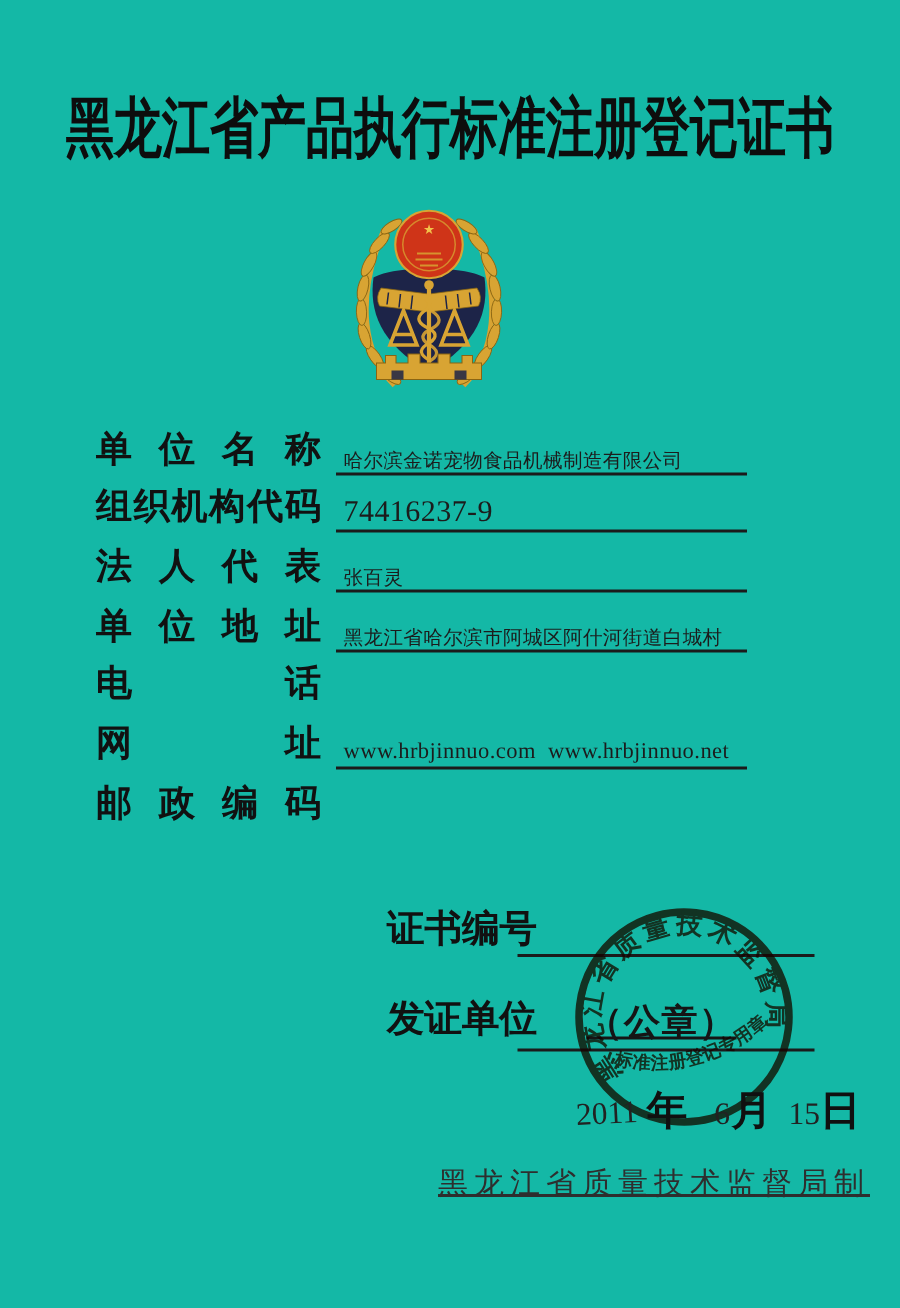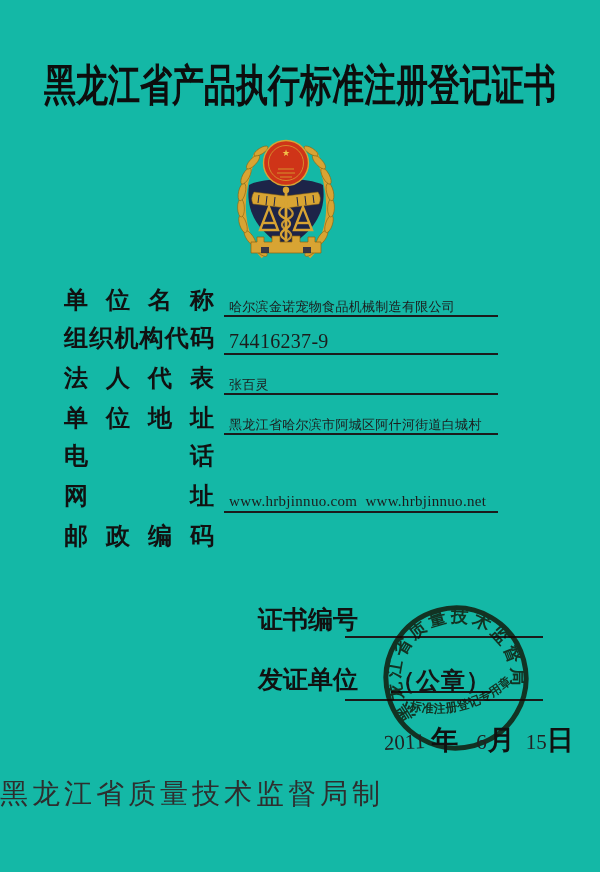--- a/index.html
+++ b/index.html
@@ -50,22 +50,22 @@
   
   .dateline{
     position:absolute;left:384px;top:722px;display:flex;align-items:baseline;white-space:nowrap;
   }
   .d-num{font-size:21px;color:#222;}
   .d-unit{font-size:27px;font-weight:bold;color:#101010;}
   .d-year{transform:rotate(-3deg);}
   .m-a{margin-left:6px}.m-b{margin-left:18px}.m-c{margin-left:1px}.m-d{margin-left:11px}
   
   .footer{
-    position:absolute;top:775px;left:0;width:580px;text-align:left;
-    font-size:28px;letter-spacing:4px;color:#2e2e2e;white-space:nowrap;
+    position:absolute;top:775px;left:0;width:580px;text-align:right;
+    font-size:20px;letter-spacing:4px;color:#2e2e2e;white-space:nowrap;text-decoration:underline;
   }
 </style>
 </head>
 <body>
 
 <div class="page">
 
   <div class="title">黑龙江省产品执行标准注册登记证书</div>
 
   <svg class="emblem" viewBox="0 0 106 121" aria-hidden="true">

